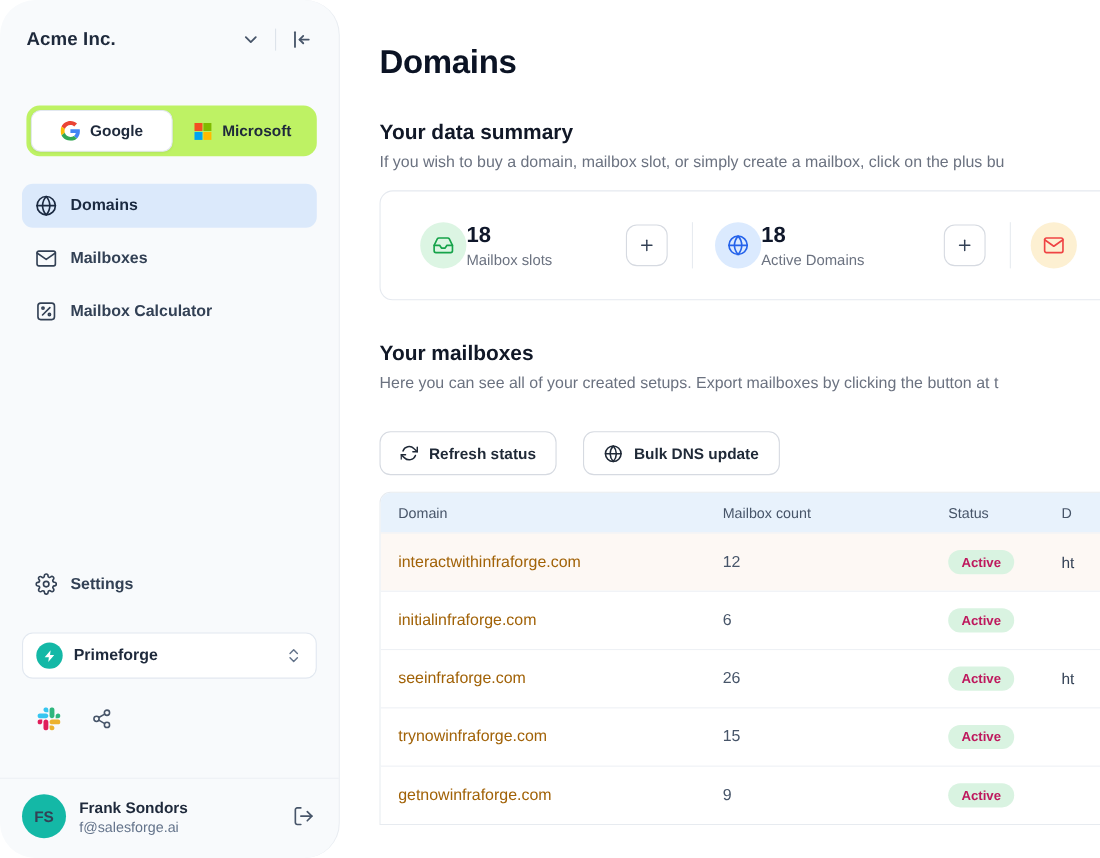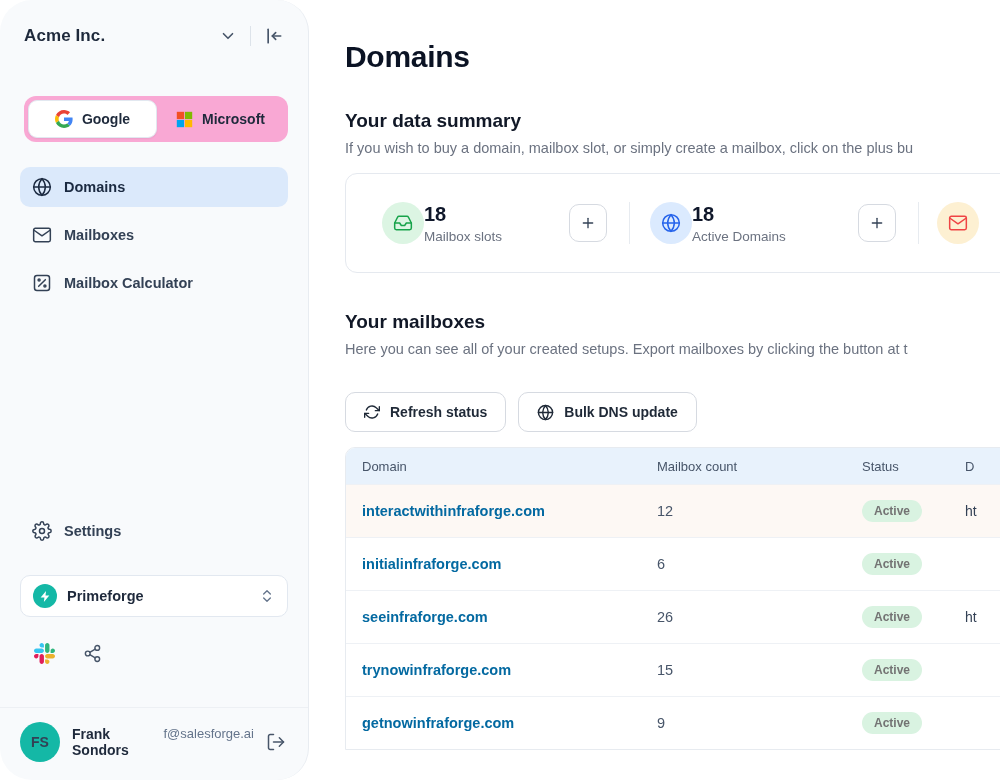--- a/index.html
+++ b/index.html
@@ -8,21 +8,21 @@
   .app{display:flex;width:1000px;height:780px;}
 
   
   .sidebar{width:309px;min-width:309px;box-sizing:border-box;background:#f8fafc;
            border-right:1px solid #e8ecf1;display:flex;flex-direction:column;border-radius:32px;}
   .sb-header{display:flex;align-items:center;padding:26px 24px 0 24px;}
   .ws-name{font-size:17px;font-weight:700;color:#1e293b;letter-spacing:.1px;cursor:pointer;}
   .sb-header-right{margin-left:auto;display:flex;align-items:center;gap:13px;color:#475569;}
   .vdiv{width:1px;height:20px;background:#dde3ea;}
   .iconbtn{display:flex;align-items:center;justify-content:center;cursor:pointer;color:#475569;}
-  .provider-toggle{margin:50px 20px 0 24px;background:#f9a8d4;border-radius:12px;padding:4px;display:flex;}
+  .provider-toggle{margin:50px 20px 0 24px;background:#bef264;border-radius:12px;padding:4px;display:flex;}
   .seg{flex:1;height:38px;box-sizing:border-box;display:flex;align-items:center;justify-content:center;
        gap:9px;font-size:14px;font-weight:700;color:#1e293b;border-radius:9px;cursor:pointer;}
   .seg.selected{background:#fff;border:1px solid #e2e8f0;box-shadow:0 1px 2px rgba(16,24,40,.06);}
   .nav{margin:25px 20px 0 20px;display:flex;flex-direction:column;gap:8px;}
   .nav-item{display:flex;align-items:center;gap:12px;height:40px;padding:0 12px;border-radius:10px;
             font-size:14.5px;font-weight:600;color:#334155;cursor:pointer;}
   .nav-item.active{background:#dbe9fb;color:#1b2a41;}
   .sb-spacer{flex:1;}
   .settings-wrap{margin:0 20px;}
   .selector{margin:24px 20px 0 20px;height:42px;box-sizing:border-box;background:#fff;
@@ -30,21 +30,21 @@
             padding:0 12px;cursor:pointer;}
   .brand-circle{width:24px;height:24px;border-radius:50%;background:#14b8a6;display:flex;
                 align-items:center;justify-content:center;flex:none;}
   .selector-label{font-size:14.5px;font-weight:700;color:#1e293b;}
   .unfold{margin-left:auto;color:#64748b;display:flex;}
   .icon-row{display:flex;align-items:center;gap:28px;margin:26px 0 0 34px;color:#334155;}
   .user-row{margin-top:43px;border-top:1px solid #edf0f4;display:flex;align-items:center;gap:12px;
             padding:14px 22px 18px 20px;}
   .avatar{width:40px;height:40px;border-radius:50%;background:#14b8a6;color:#334155;font-size:14px;
           font-weight:700;display:flex;align-items:center;justify-content:center;flex:none;}
-  .user-meta{display:flex;flex-direction:row;gap:2px;}
+  .user-meta{display:flex;flex-direction:column;gap:2px;}
   .user-name{font-size:14px;font-weight:700;color:#1e293b;}
   .user-email{font-size:13px;color:#64748b;}
   .logout{margin-left:auto;color:#475569;cursor:pointer;}
 
   
   .main{flex:1;overflow:hidden;box-sizing:border-box;padding:40px 0 0 36px;}
   .page-title{font-size:30px;font-weight:800;color:#0b1324;letter-spacing:-.3px;margin:0;}
   .section-heading{font-size:19px;font-weight:700;color:#111827;margin:0;}
   .s1{margin-top:36px;}
   .s2{margin-top:38px;}
@@ -60,38 +60,38 @@
              justify-content:center;flex:none;}
   .stat-icon.green{background:#dcf5e3;color:#16a34a;}
   .stat-icon.blue{background:#dbeafe;color:#2563eb;}
   .stat-icon.orange{background:#fdf0d2;color:#ef4444;}
   .stat-text{margin-left:0;}
   .stat-value{font-size:20px;font-weight:800;color:#0f172a;}
   .stat-label{font-size:13.5px;color:#6b7280;margin-top:3px;white-space:nowrap;}
   .plus-btn{width:36px;height:36px;margin-left:auto;margin-right:22px;border:1px solid #d6dae1;
             border-radius:10px;background:#fff;display:flex;align-items:center;justify-content:center;
             color:#334155;cursor:pointer;flex:none;}
-  .actions{display:flex;gap:12px;margin-top:35px;}
+  .actions{display:flex;gap:24px;margin-top:35px;}
   .btn{display:flex;align-items:center;gap:10px;height:40px;box-sizing:border-box;padding:0 18px;
        border:1px solid #d6dae1;border-radius:10px;background:#fff;font-size:14px;font-weight:700;
        color:#1f2937;cursor:pointer;}
   .table{width:760px;margin-top:15px;border:1px solid #e7ebf0;border-radius:10px 10px 0 0;
          overflow:hidden;box-sizing:border-box;}
   .tr{display:flex;align-items:center;}
   .thead{background:#e8f2fc;height:36px;font-size:13px;color:#475569;font-weight:500;}
   .row{height:52px;border-top:1px solid #eef1f5;background:#fff;}
   .row.hl{background:#fdf8f4;}
   .c1{width:295px;padding-left:16px;box-sizing:content-box;}
   .c2{width:205px;}
   .c3{width:103px;}
   .c4{flex:1;}
-  .cell-domain{font-size:14.5px;color:#0369a1;font-weight:700;}
+  .cell-domain{font-size:14.5px;color:#a16207;font-weight:400;}
   .cell-count{font-size:14.5px;color:#475569;}
   .badge{display:inline-flex;align-items:center;padding:4px 12px;border-radius:999px;
-         background:#d9f3e1;color:#737373;font-size:12px;font-weight:700;}
+         background:#d9f3e1;color:#be185d;font-size:12px;font-weight:700;}
   .cell-extra{font-size:14px;color:#334155;}
   svg{display:block;}
 </style>
 </head>
 <body>
 
 <div class="app">
 
   <aside class="sidebar">
 

